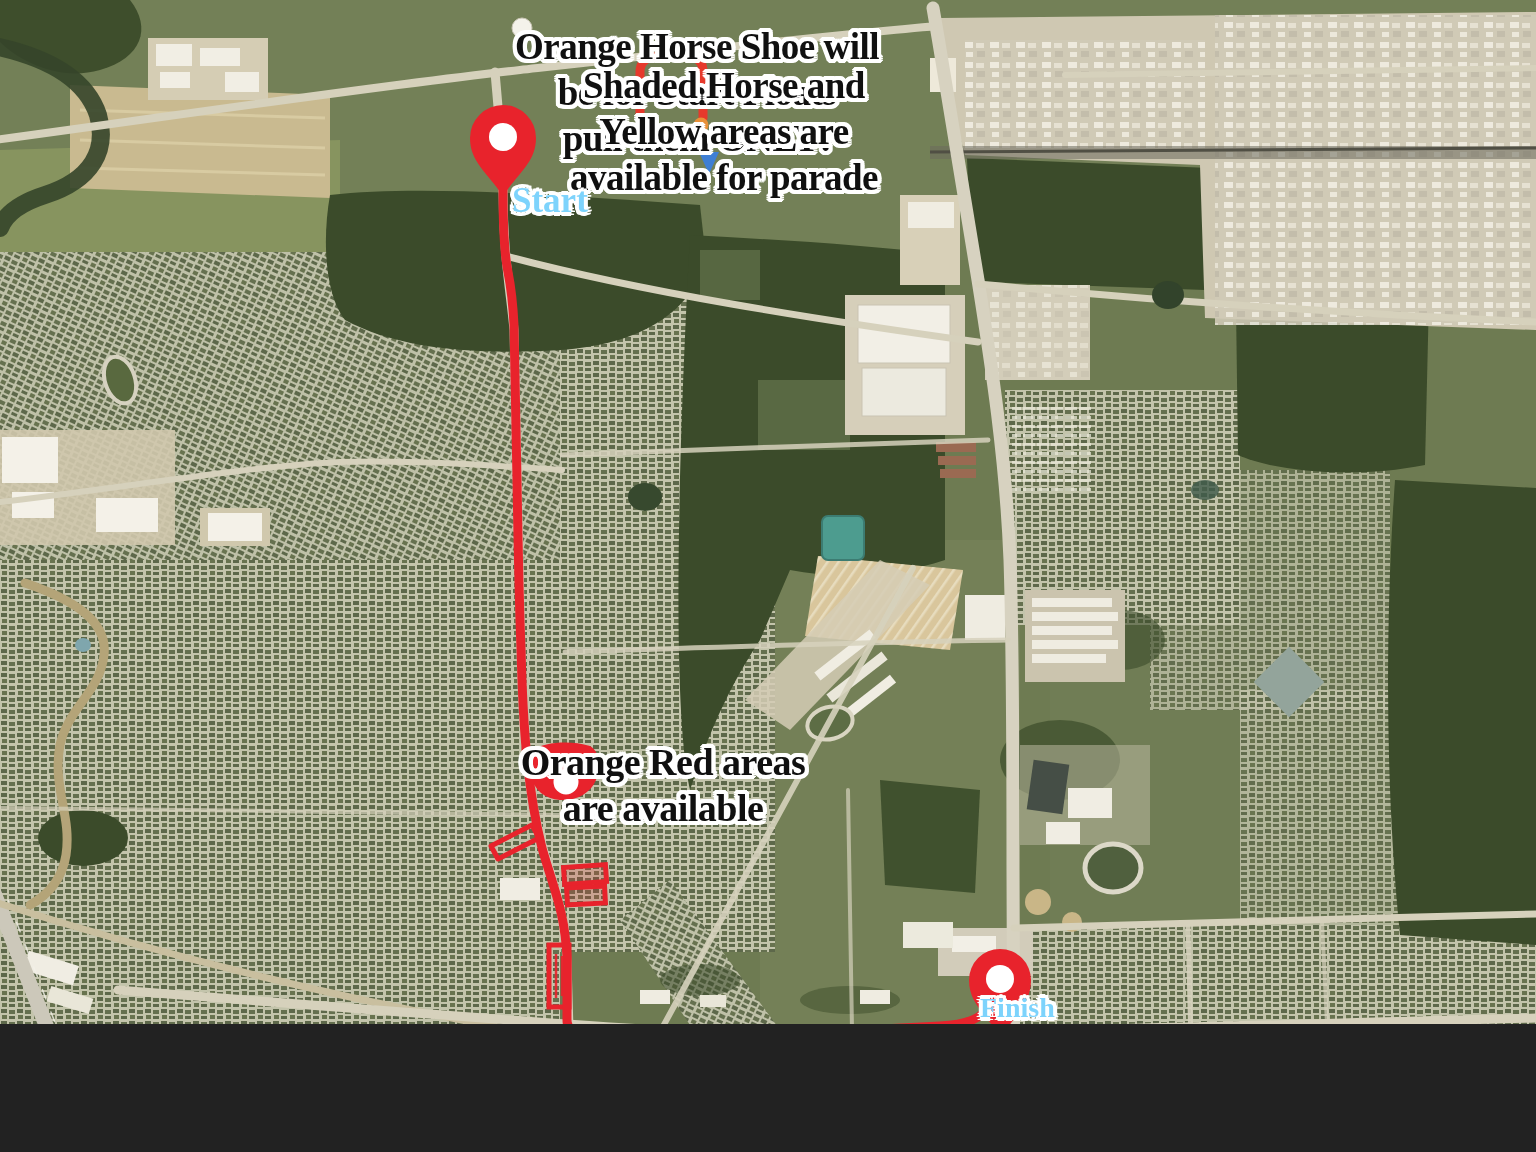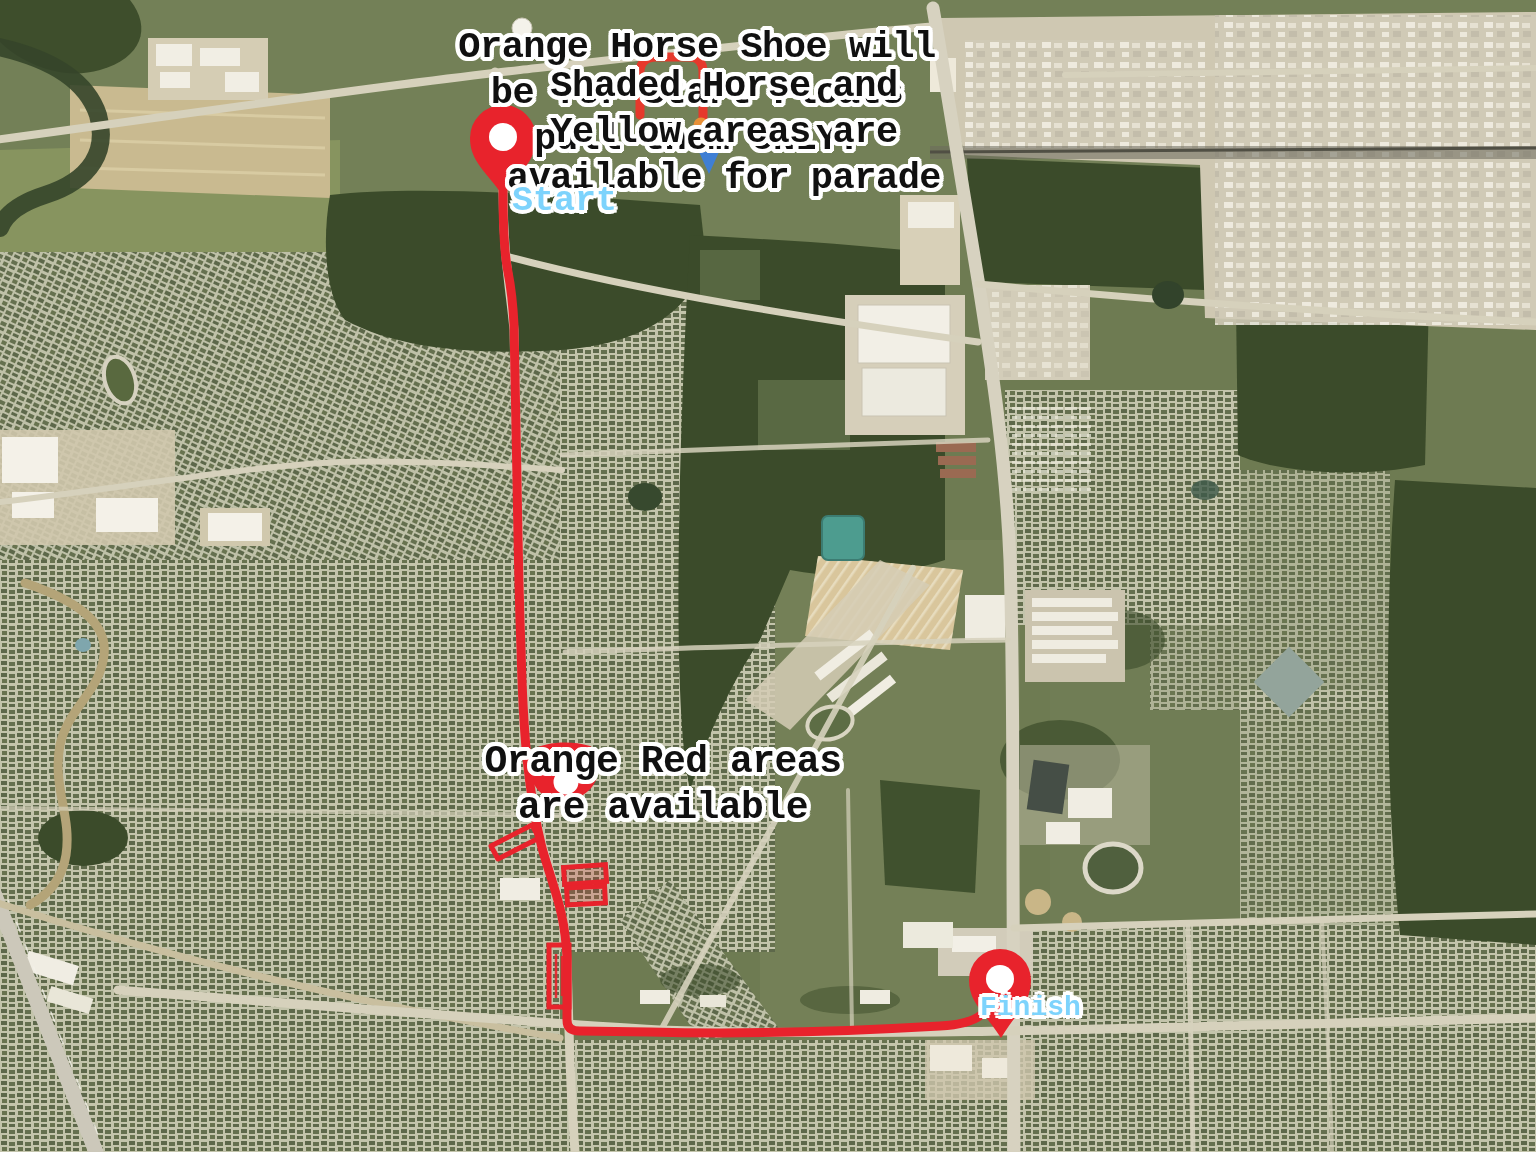--- a/index.html
+++ b/index.html
@@ -1,19 +1,19 @@
 <!DOCTYPE html>
 <html><head>
 <meta charset="utf-8">
 <title>Parade Route Map</title>
 <style>
   html,body{margin:0;padding:0;background:#222;}
   #stage{
-    position:relative;width:1536px;height:1152px;overflow:hidden;
-    font-family:Liberation Mono, monospace;
+    position:relative;width:1536px;height:1024px;overflow:hidden;
+    font-family:Liberation Serif, serif;
   }
   #basemap{position:absolute;left:0;top:0;}
   .note{
     position:absolute;text-align:center;color:#101010;font-weight:bold;
     transform:translateX(-50%);white-space:nowrap;
     text-shadow:
       -4px 0 0 #fff,4px 0 0 #fff,0 -4px 0 #fff,0 4px 0 #fff,
       -3px -3px 0 #fff,3px -3px 0 #fff,-3px 3px 0 #fff,3px 3px 0 #fff,
       -4px -2px 0 #fff,4px -2px 0 #fff,-4px 2px 0 #fff,4px 2px 0 #fff,
       -2px -4px 0 #fff,2px -4px 0 #fff,-2px 4px 0 #fff,2px 4px 0 #fff;

